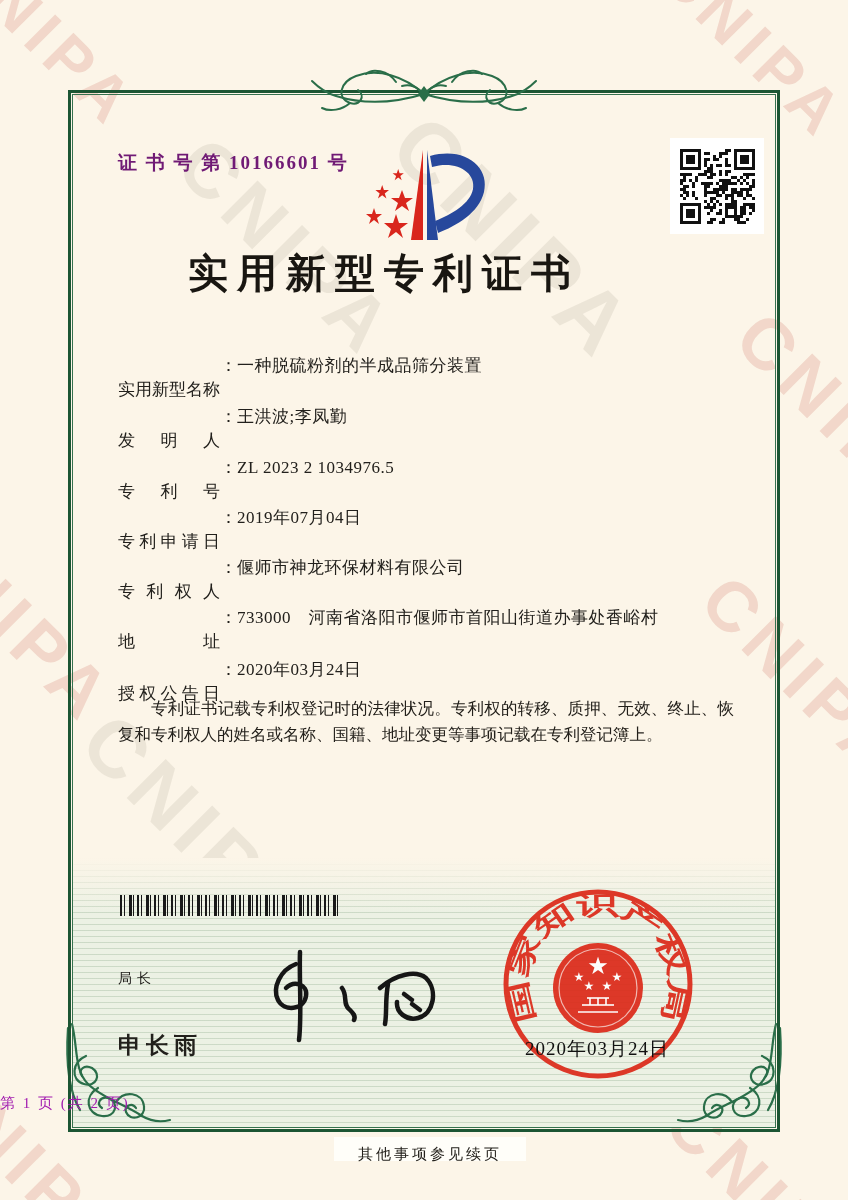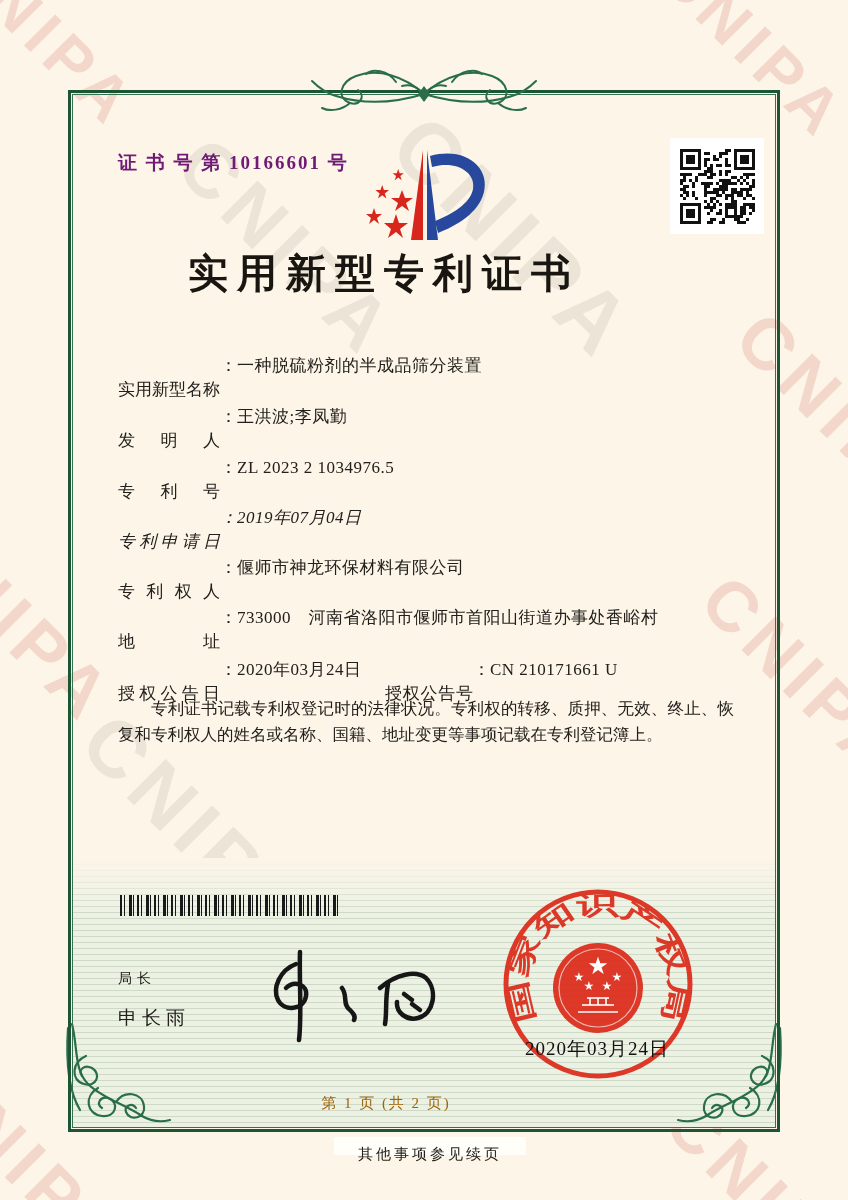--- a/index.html
+++ b/index.html
@@ -46,28 +46,28 @@
   .law-text p{margin:0;text-indent:2em;}
   
   .barcode{position:absolute;left:120px;top:895px;width:218px;height:21px;
     background:repeating-linear-gradient(90deg,
       #191919 0 2px, rgba(0,0,0,0) 2px 4px,
       #191919 4px 5px, rgba(0,0,0,0) 5px 9px,
       #191919 9px 12px, rgba(0,0,0,0) 12px 13px,
       #191919 13px 14px, rgba(0,0,0,0) 14px 17px);}
   
   .sig-role{position:absolute;left:118px;top:970px;font-size:14px;letter-spacing:5px;}
-  .sig-name{position:absolute;left:118px;top:1005px;font-size:19px;letter-spacing:5px;}
+  .sig-name{position:absolute;left:118px;top:1030px;font-size:23px;letter-spacing:5px;font-weight:bold;}
   
   .seal-date{position:absolute;left:505px;top:1036px;width:184px;text-align:center;
              font-size:19px;letter-spacing:1px;color:#111;}
   
-  .page-num{position:absolute;left:0;top:1094px;width:772px;text-align:center;
-            font-size:15px;letter-spacing:2px;color:#a16207;}
-  .footer-note{position:absolute;left:334px;top:1137px;width:192px;height:18px;
+  .page-num{position:absolute;left:0;top:1094px;width:848px;
+            font-size:15px;letter-spacing:2px;color:#a21caf;}
+  .footer-note{position:absolute;left:334px;top:1137px;width:192px;height:24px;
                background:#fffef9;text-align:center;line-height:35px;
                font-size:15px;letter-spacing:3px;color:#23201b;}
   svg{display:block;}
 </style>
 </head>
 <body>
 
 <div>
   <span class="wm pink" style="left:-14px;top:-76px;font-size:64px;">CNIPA</span>
   <span class="wm pink" style="left:696px;top:-64px;font-size:64px;">CNIPA</span>
@@ -358,34 +358,31 @@
 
 <div class="frow" style="top:354px;">
   <span class="flabel">实用新型名称</span><span class="colon">：</span><span class="fvalue">一种脱硫粉剂的半成品筛分装置</span>
 </div>
 <div class="frow" style="top:405px;">
   <span class="flabel">发明人</span><span class="colon">：</span><span class="fvalue">王洪波;李凤勤</span>
 </div>
 <div class="frow" style="top:456px;">
   <span class="flabel">专利号</span><span class="colon">：</span><span class="fvalue">ZL 2023 2 1034976.5</span>
 </div>
-<div class="frow" style="top:506px;font-style:italic;">
+<div class="frow" style="top:506px;">
   <span class="flabel">专利申请日</span><span class="colon">：</span><span class="fvalue">2019年07月04日</span>
 </div>
 <div class="frow" style="top:556px;">
   <span class="flabel">专利权人</span><span class="colon">：</span><span class="fvalue">偃师市神龙环保材料有限公司</span>
 </div>
 <div class="frow" style="top:606px;">
   <span class="flabel">地址</span><span class="colon">：</span><span class="fvalue">733000　河南省洛阳市偃师市首阳山街道办事处香峪村</span>
 </div>
 <div class="frow" style="top:658px;">
   <span class="flabel">授权公告日</span><span class="colon">：</span><span class="fvalue">2020年03月24日</span>
-  <span class="pair2">
-    <span class="flabel">授权公告号</span><span class="colon">：</span><span class="fvalue">CN 210171661 U</span>
-  </span>
 </div>
 
 <div class="law-text">
   <p>专利证书记载专利权登记时的法律状况。专利权的转移、质押、无效、终止、恢复和专利权人的姓名或名称、国籍、地址变更等事项记载在专利登记簿上。</p>
 </div>
 
 <div class="barcode"></div>
 
 <div class="sig-role">局长</div>
 <div class="sig-name">申长雨</div>

